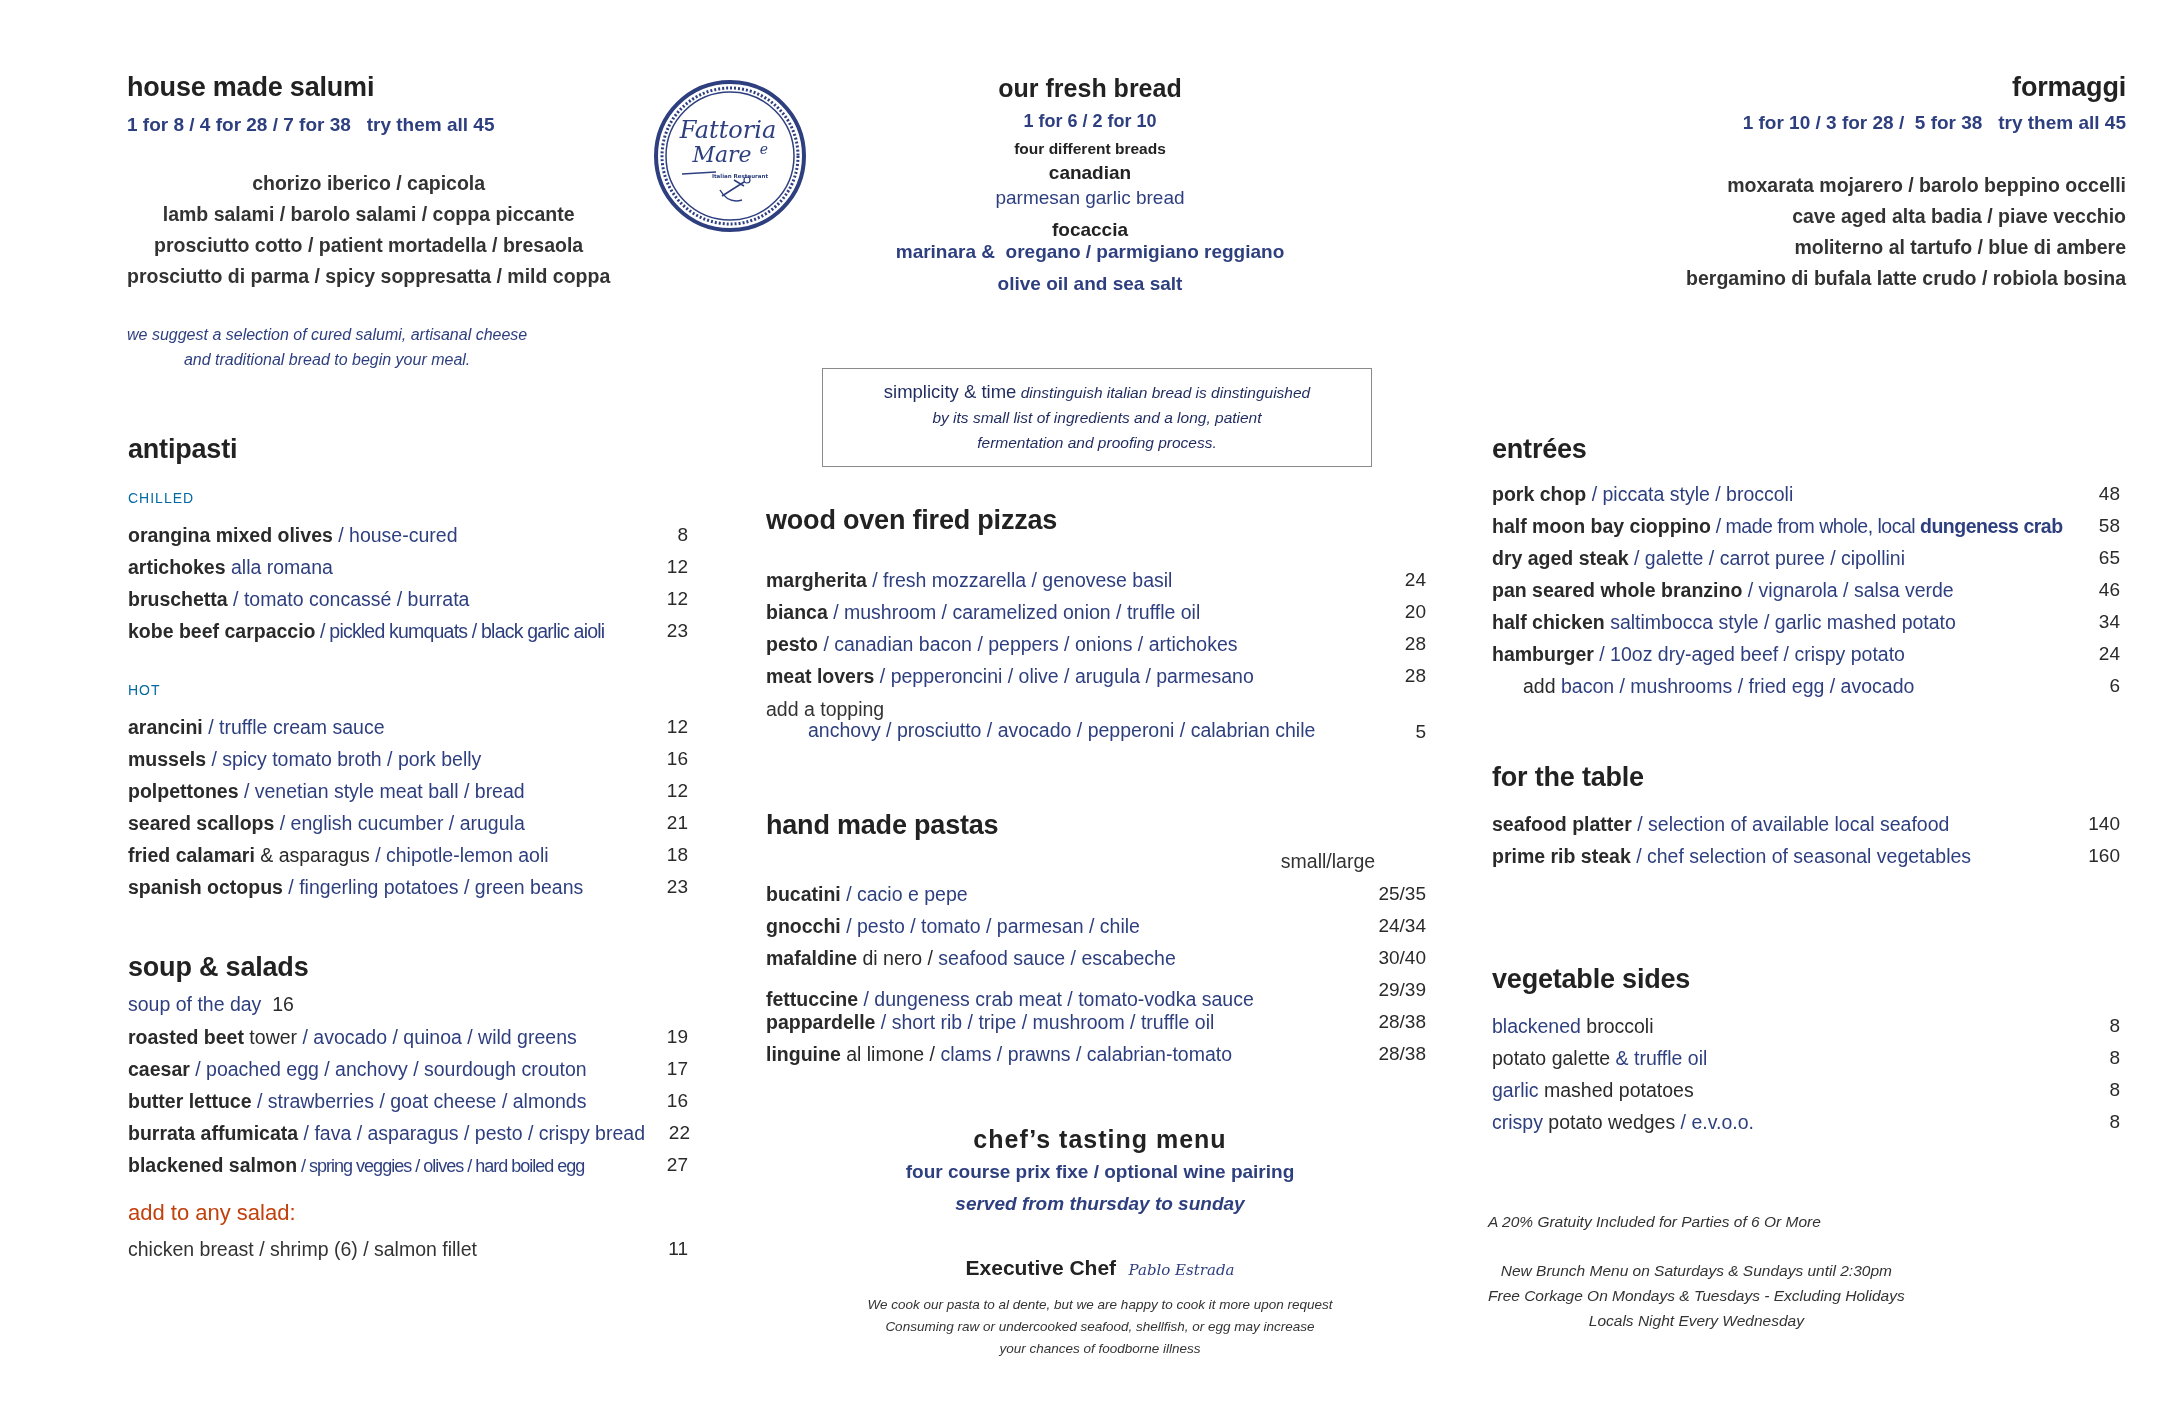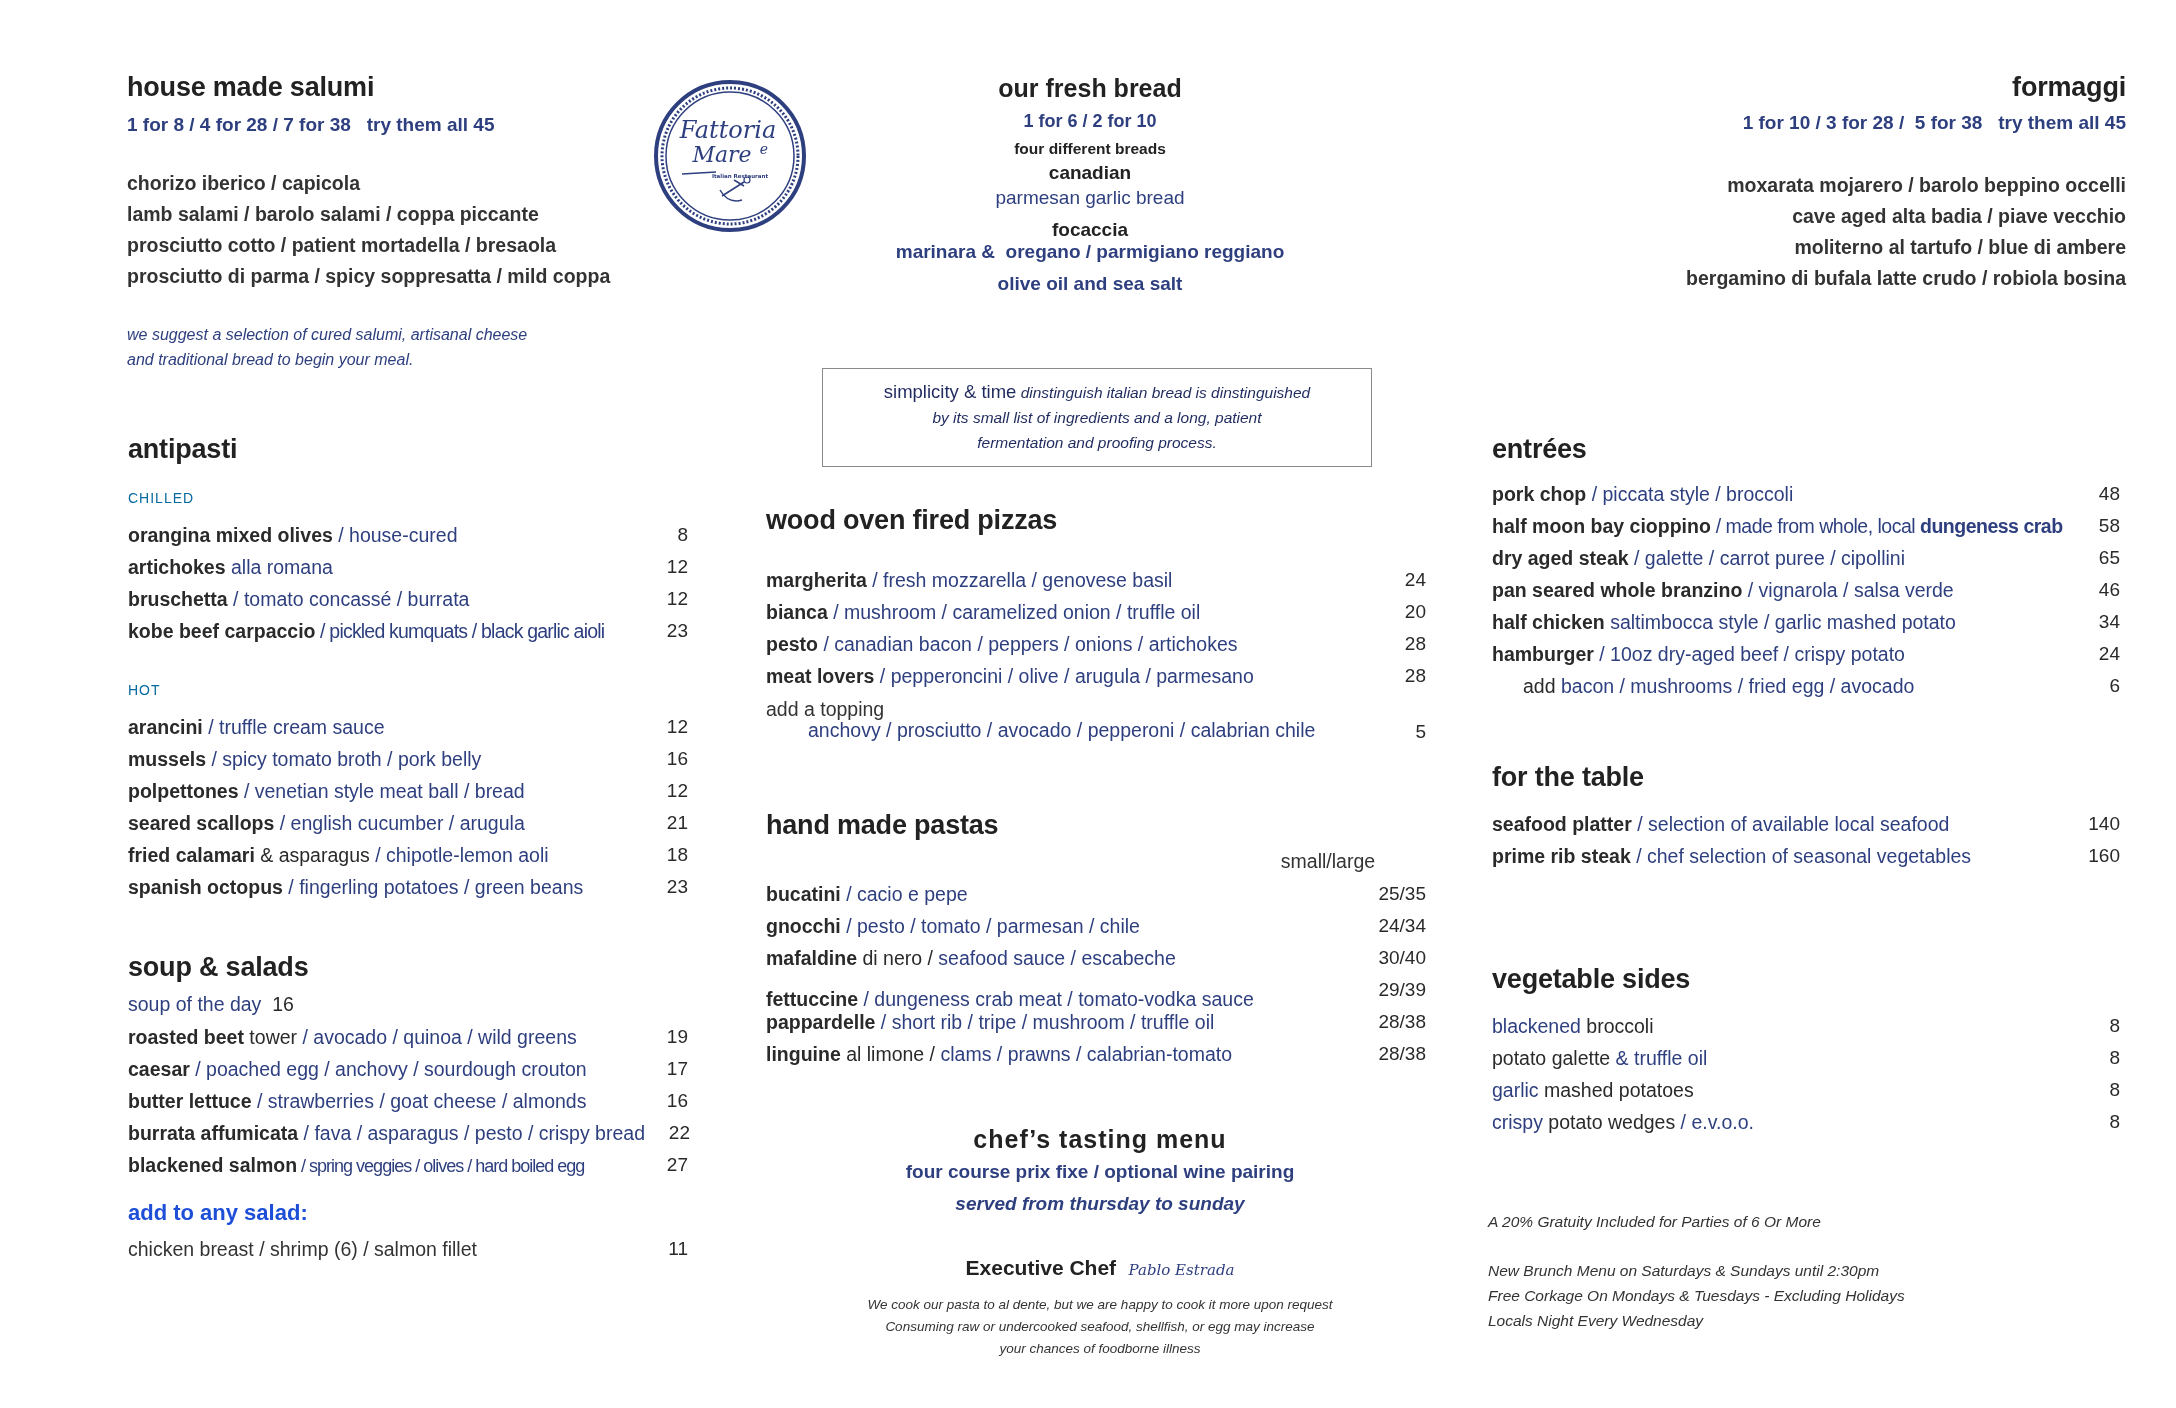--- a/index.html
+++ b/index.html
@@ -1,20 +1,20 @@
 <!DOCTYPE html>
 <html><head>
 <meta charset="utf-8">
 <style>
   html, body { margin: 0; padding: 0; }
   body {
     width: 2176px; height: 1408px; background: #ffffff; position: relative; overflow: hidden;
     font-family: "Liberation Sans", "DejaVu Sans", sans-serif; color: #2a2a2a;
   }
-  .abs { position: absolute; }
+  .abs { position: absolute; text-align: center; }
   .blue { color: #2e3f7f; }
   .h { font-size: 27px; font-weight: bold; color: #222; letter-spacing: -0.2px; }
   .sub { font-size: 19px; font-weight: bold; color: #2e3f7f; }
   .row { position: absolute; font-size: 19.5px; white-space: nowrap; line-height: 24px; }
   .row b { font-weight: bold; color: #2a2a2a; }
   .row .d { color: #2e3f7f; }
   .row .n { color: #2a2a2a; }
   .price { position: absolute; font-size: 19px; color: #2a2a2a; text-align: right; width: 80px; line-height: 24px; }
   .cat { font-size: 14px; color: #0369a1; letter-spacing: 1px; }
   .plain { font-size: 19.5px; color: #333; line-height: 31px; font-weight: bold; }
@@ -80,21 +80,21 @@
 <div class="price" style="left:608px;top:1025px;">19</div>
 <div class="row" style="left:128px;top:1057px;"><b>caesar</b><span class="n"></span><span class="d"> / poached egg / anchovy / sourdough crouton</span></div>
 <div class="price" style="left:608px;top:1057px;">17</div>
 <div class="row" style="left:128px;top:1089px;"><b>butter lettuce</b><span class="n"></span><span class="d"> / strawberries / goat cheese / almonds</span></div>
 <div class="price" style="left:608px;top:1089px;">16</div>
 <div class="row" style="left:128px;top:1121px;"><b>burrata affumicata</b><span class="n"></span><span class="d"> / fava / asparagus / pesto / crispy bread</span></div>
 <div class="price" style="left:610px;top:1121px;">22</div>
 <div class="row" style="left:128px;top:1153px;"><b>blackened salmon</b><span class="n"></span><span class="d" style="letter-spacing:-1px;font-size:18px;"> / spring veggies / olives / hard boiled egg</span></div>
 <div class="price" style="left:608px;top:1153px;">27</div>
 
-<div class="abs" style="left:128px;top:1200px;font-size:22px;font-weight:bold;color:#1d4ed8;">add to any salad:</div>
+<div class="abs" style="left:128px;top:1200px;font-size:22px;font-weight:normal;color:#c2410c;">add to any salad:</div>
 <div class="row" style="left:128px;top:1237px;color:#333;">chicken breast / shrimp (6) / salmon fillet</div>
 <div class="price" style="left:608px;top:1237px;">11</div>
 
 <div class="logo">
   <svg width="156" height="156" viewBox="0 0 156 156">
     <circle cx="78" cy="78" r="74" fill="none" stroke="#2e3f7f" stroke-width="4"></circle>
     <circle cx="78" cy="78" r="68" fill="none" stroke="#2e3f7f" stroke-width="3" stroke-dasharray="2 2"></circle>
     <circle cx="78" cy="78" r="64" fill="none" stroke="#2e3f7f" stroke-width="1.5"></circle>
     <text x="76" y="60" text-anchor="middle" font-family="DejaVu Serif, serif" font-style="italic" font-size="24" fill="#2e3f7f">Fattoria</text>
     <text x="70" y="84" text-anchor="middle" font-family="DejaVu Serif, serif" font-style="italic" font-size="22" fill="#2e3f7f">Mare</text>

